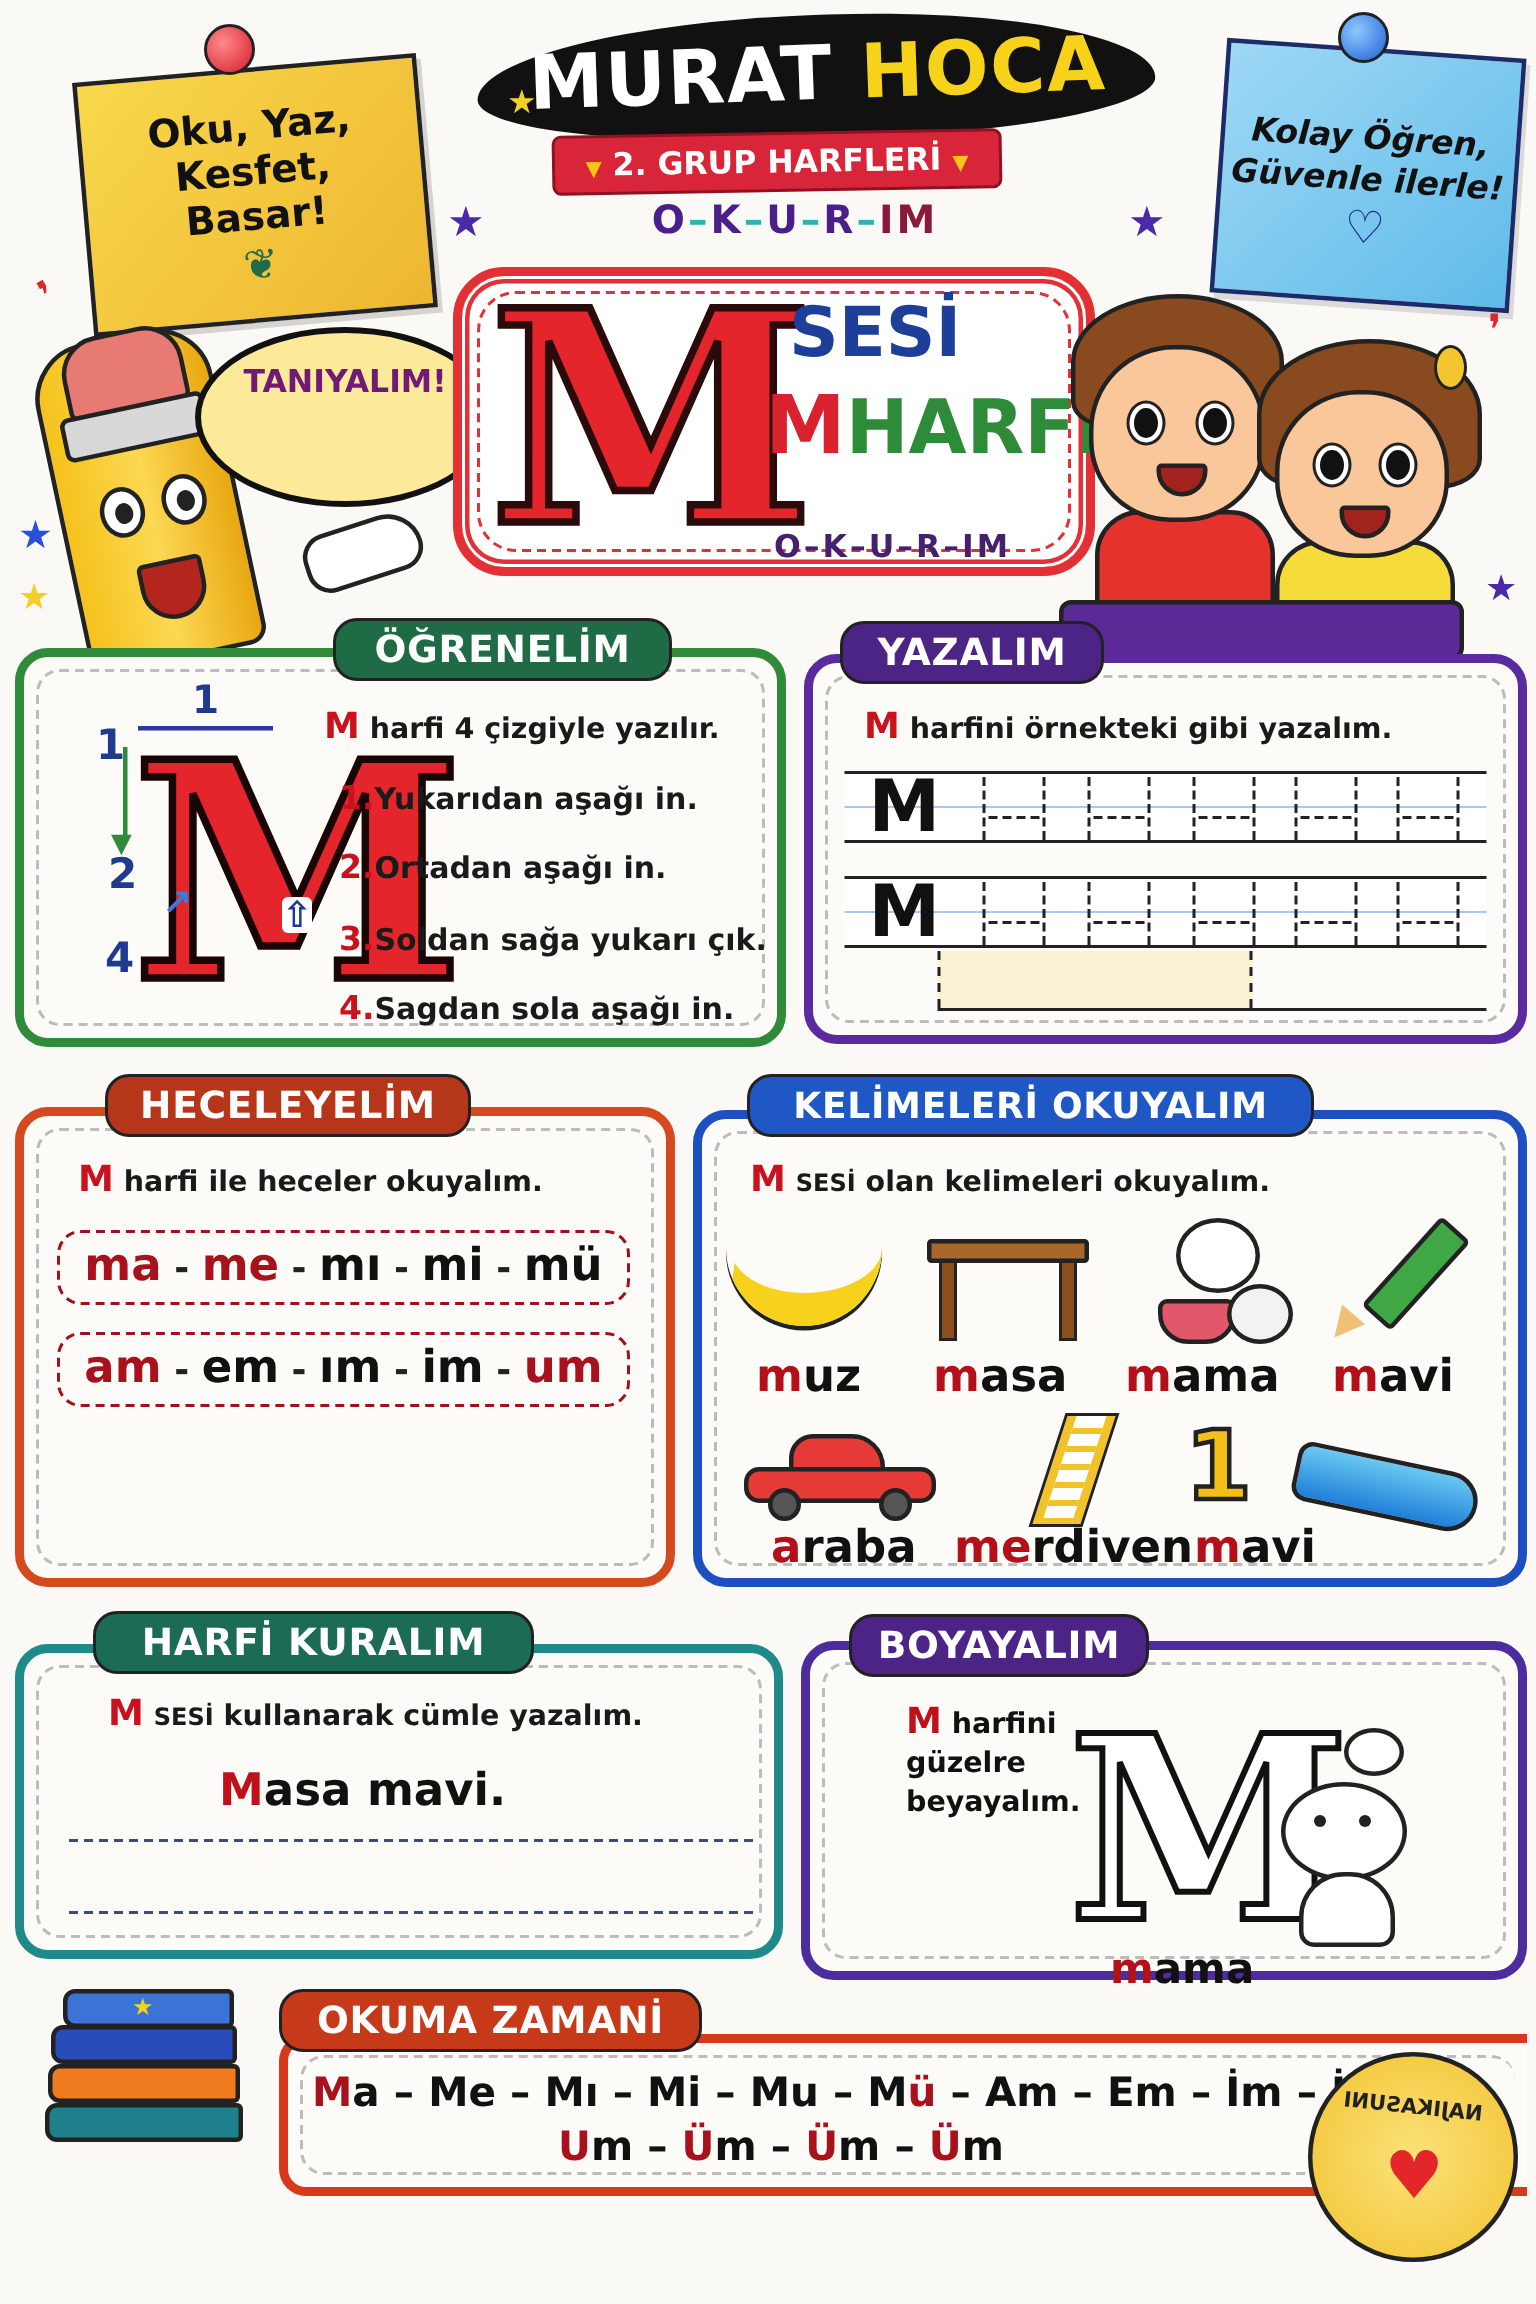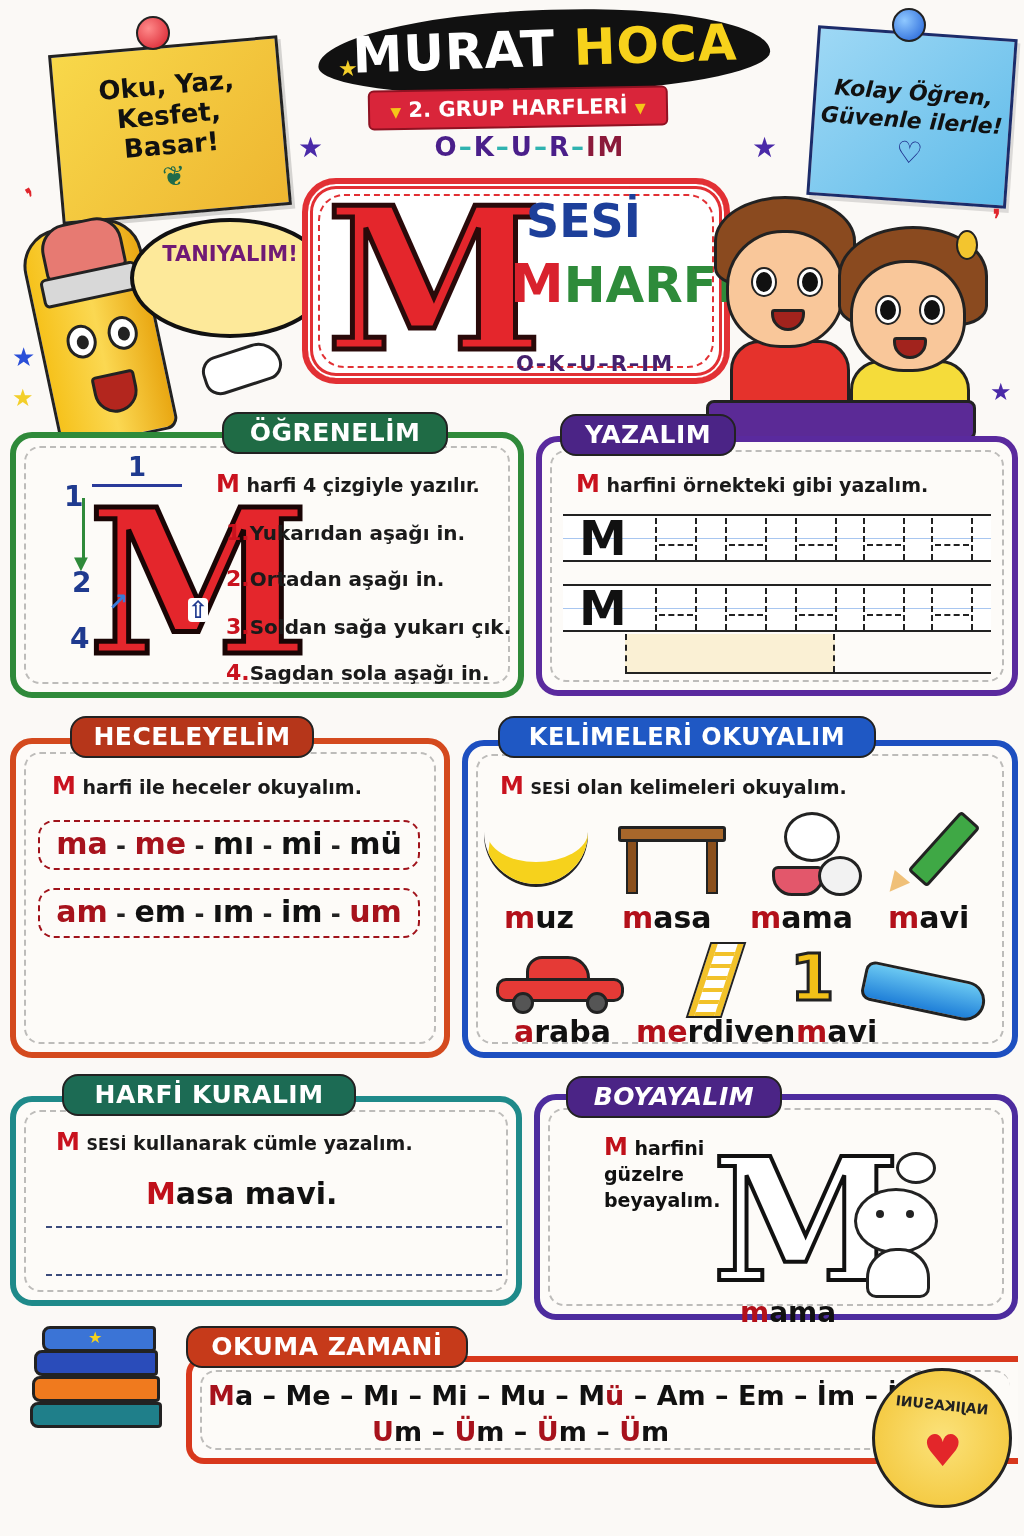--- a/index.html
+++ b/index.html
@@ -162,21 +162,21 @@
 
   
   .p-cum { left: 10px; top: 1096px; width: 512px; height: 210px; border: 6px solid #1f8a8a; }
   .tab-cum { left: 62px; top: 1074px; width: 294px; height: 42px; background: #1c6b54; font-size: 25px; line-height: 38px; }
   .sentence { position: absolute; left: 146px; top: 1176px; font-weight: bold; font-size: 30px; color: #111; }
   .sentence .r { color: #c0101a; }
   .wline { position: absolute; left: 46px; width: 456px; border-top: 2px dashed #3b4b7c; }
 
   
   .p-boy { left: 534px; top: 1094px; width: 484px; height: 226px; border: 6px solid #4d2c9e; }
-  .tab-boy { left: 566px; top: 1076px; width: 216px; height: 42px; background: #4b2486; font-size: 25px; line-height: 38px; font-style: italic; }
+  .tab-boy { left: 566px; top: 1076px; width: 200px; height: 42px; background: #4b2486; font-size: 25px; line-height: 38px; }
   .outlineM {
     left: 712px; top: 1132px; font-family: "DejaVu Serif", serif; font-weight: bold;
     font-size: 170px; line-height: 176px; color: #ffffff; -webkit-text-stroke: 4px #111;
   }
   .boy-txt { position: absolute; left: 576px; top: 1134px; font-weight: bold; font-size: 19px; line-height: 26px; color: #111; margin-left: 28px; }
   .boy-txt .m { color: #c0101a; font-size: 24px; }
   .mama-lbl { position: absolute; left: 740px; top: 1296px; font-weight: bold; font-size: 28px; color: #111; }
   .mama-lbl .r { color: #b3101a; }
 
   
@@ -378,21 +378,21 @@
 <div class="pic" style="left:862px;top:972px;width:124px;height:40px;background:linear-gradient(#6ac8f2,#1f7fd8);border:3px solid #222;border-radius:20px 40px 40px 20px;transform:rotate(12deg);"></div>
 
 <div class="word" style="left:514px;top:1014px;"><span class="r">a</span><span>raba</span></div>
 <div class="word" style="left:636px;top:1014px;"><span class="r">me</span><span>rdiven</span></div>
 <div class="word" style="left:796px;top:1014px;"><span class="r">m</span><span>avi</span></div>
 
 <div class="panel p-cum">
     <div class="inner"></div>
   </div>
 <div class="tab tab-cum">HARFİ KURALIM</div>
-<div class="instr" style="left:56px;top:1128px;">
+<div class="instr" style="left:72px;top:1128px;">
   <span class="m">M</span> <span class="s">SESİ</span> <span>kullanarak cümle yazalım.</span>
 </div>
 <div class="sentence"><span class="r">M</span><span>asa mavi.</span></div>
 <div class="wline" style="top:1226px;"></div>
 <div class="wline" style="top:1274px;"></div>
 
 <div class="panel p-boy">
     <div class="inner"></div>
   </div>
 <div class="tab tab-boy">BOYAYALIM</div>

